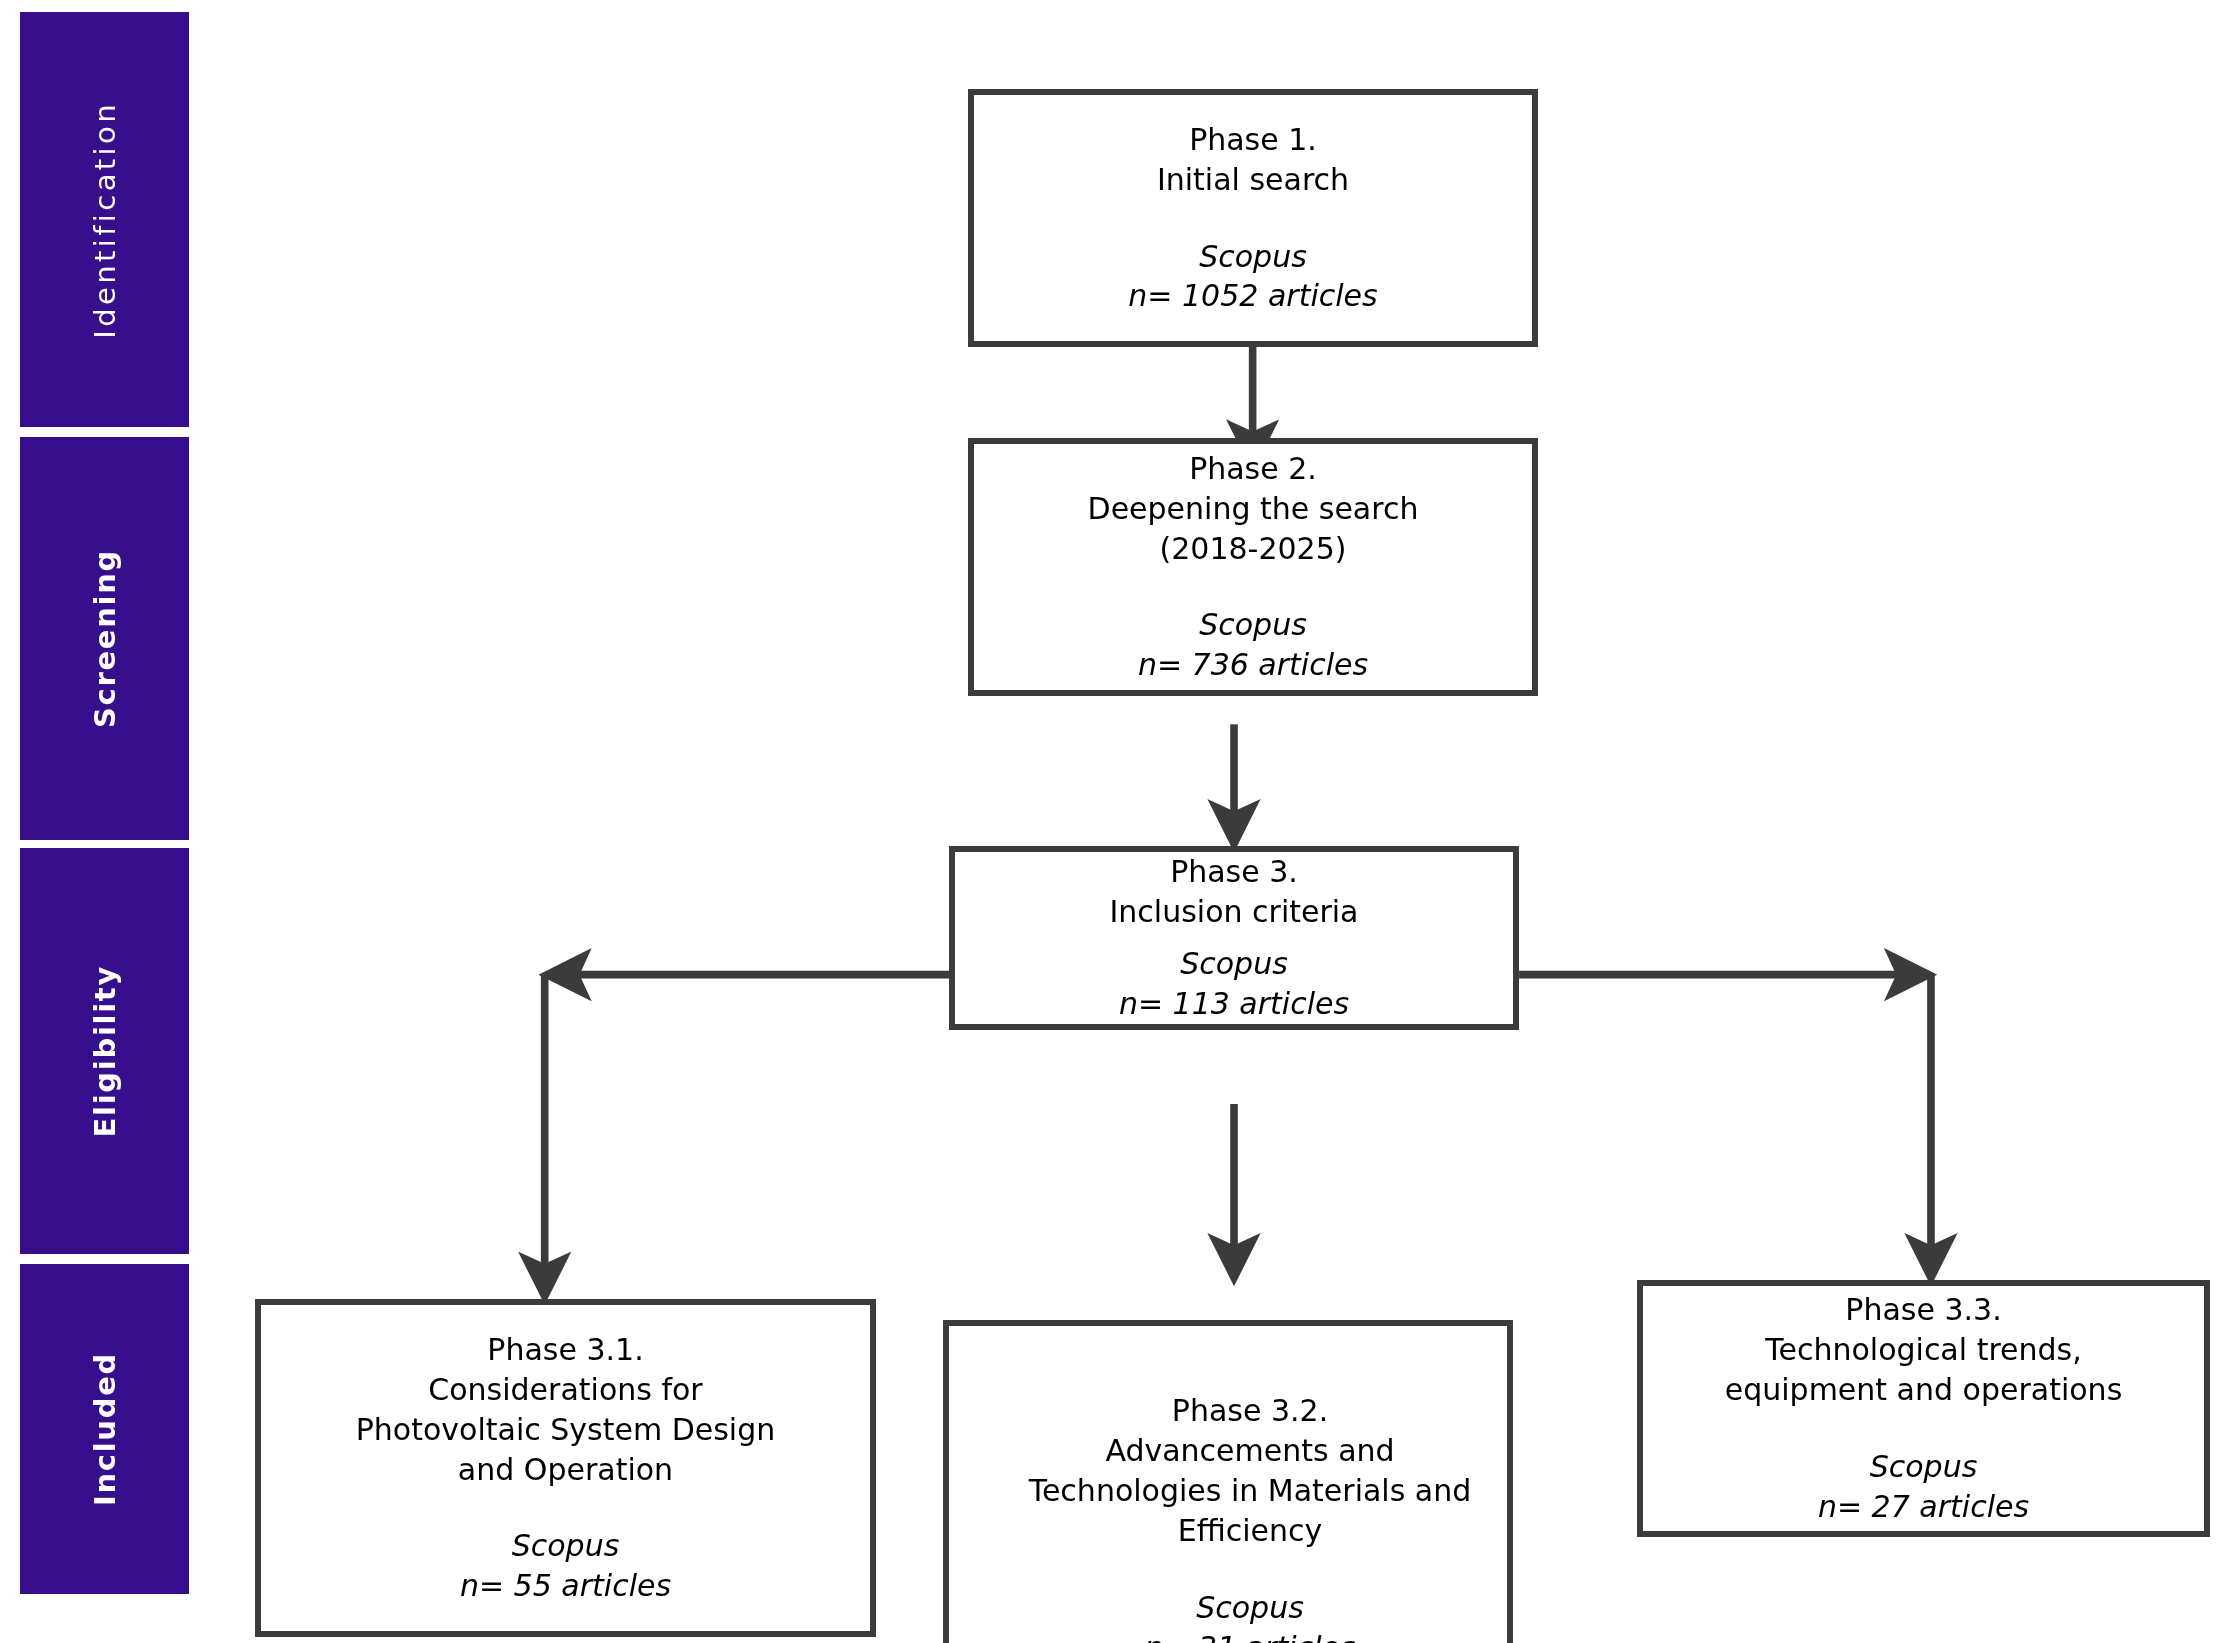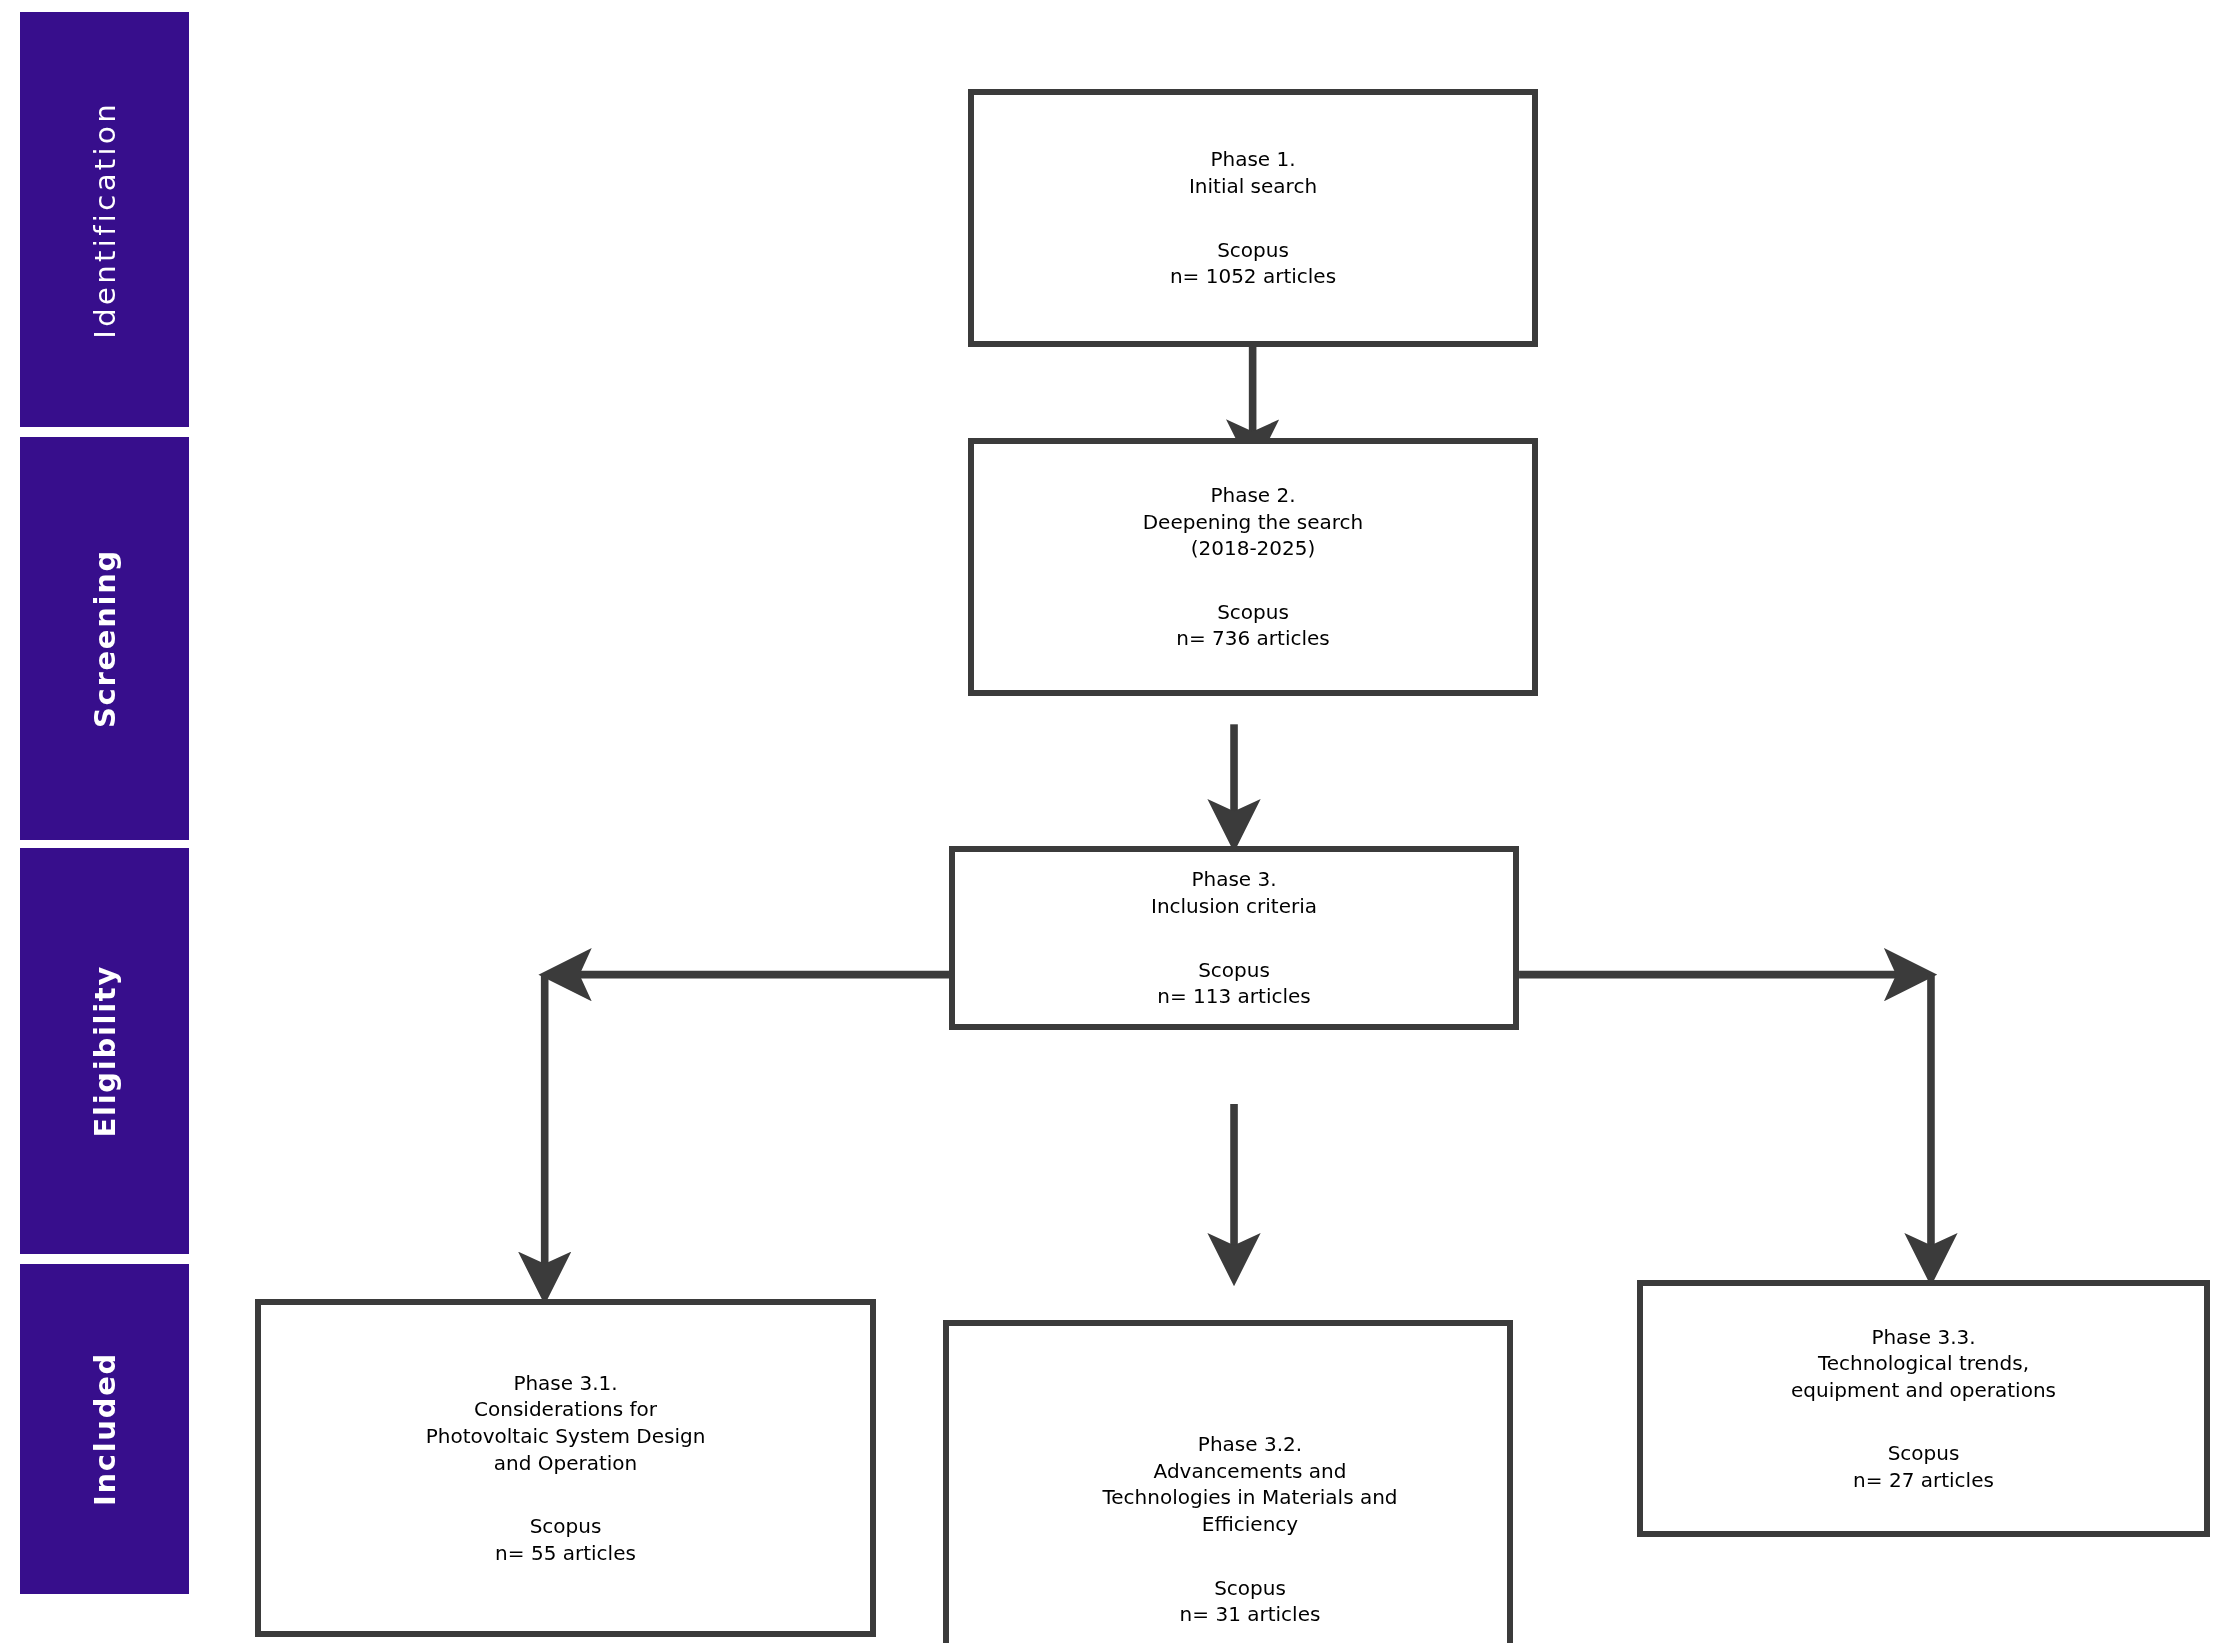--- a/index.html
+++ b/index.html
@@ -49,26 +49,26 @@
     position: absolute;
     border: 6px solid #3b3b3b;
     background: #ffffff;
     box-sizing: border-box;
     display: flex;
     flex-direction: column;
     align-items: center;
     justify-content: center;
     text-align: center;
     color: #000000;
-    font-size: 20px;
+    font-size: 30px;
     line-height: 1.33;
   }
   .box .title-lines { white-space: pre-line; }
   .box .gap { height: 37px; }
-  .box .src-lines { white-space: pre-line; }
+  .box .src-lines { white-space: pre-line; font-style: italic; }
 
   #box-phase1   { left: 968px; top: 89px;  width: 570px; height: 258px; }
   #box-phase2   { left: 968px; top: 438px;  width: 570px; height: 258px; }
   #box-phase3   { left: 949px; top: 846px; width: 570px; height: 184px; }
   #box-phase31  { left: 255px;  top: 1299px; width: 621px; height: 338px; }
   #box-phase32  { left: 943px; top: 1320px; width: 570px; height: 419px; padding-left: 44px; }
   #box-phase33  { left: 1637px; top: 1280px; width: 573px; height: 257px; }
 
   
   #connectors {

